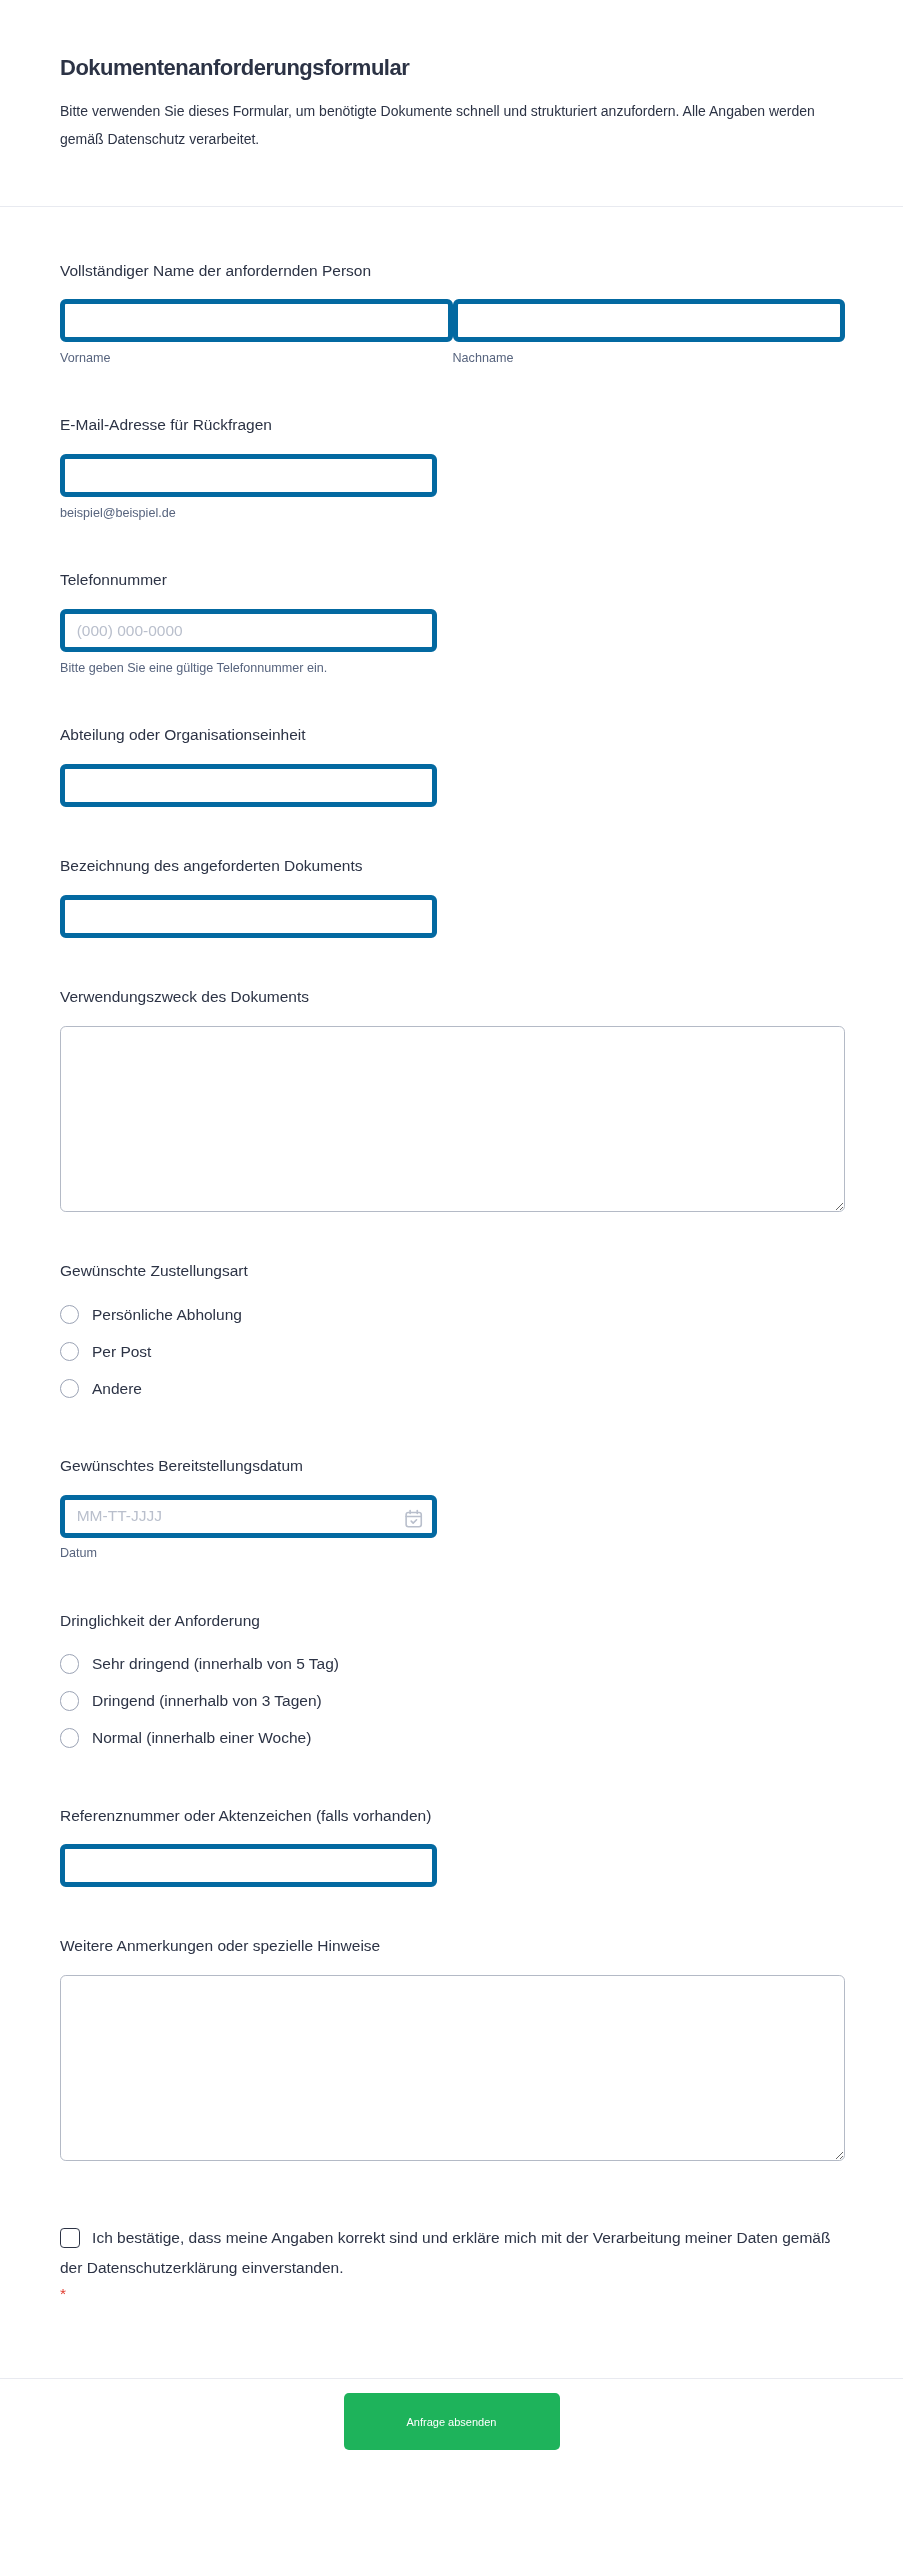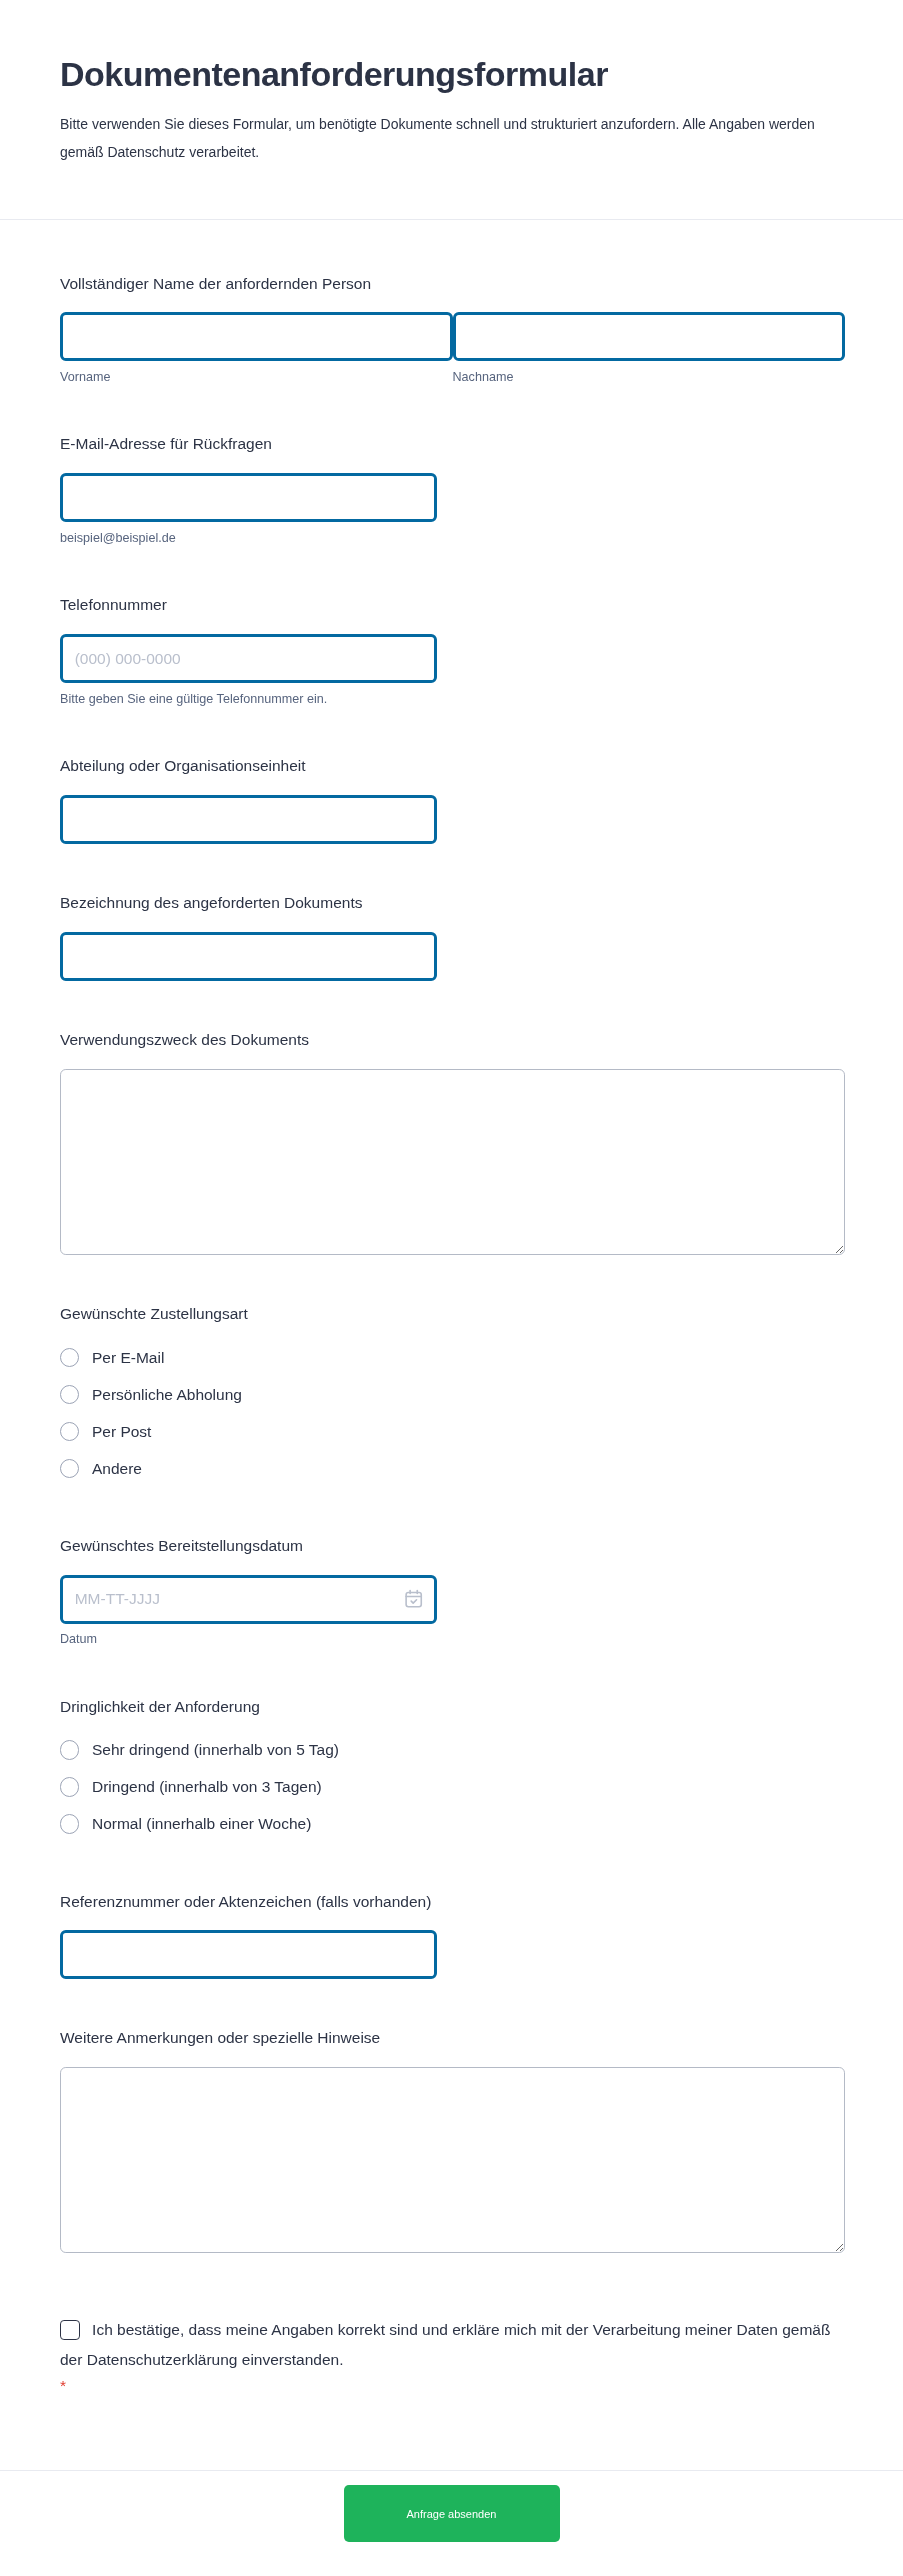--- a/index.html
+++ b/index.html
@@ -9,21 +9,21 @@
     min-height: 2576px;
     margin: 0 auto;
     font-family: "Liberation Sans", "DejaVu Sans", sans-serif;
     color: #2c3345;
   }
   .page { width: 903px; background: #fff; }
 
   
   .form-header { padding: 55px 58px 0 60px; }
   .form-title {
-    font-size: 34px;
+    font-size: 22px;
     font-weight: 700;
     letter-spacing: -0.5px;
     color: #2c3345;
     margin-bottom: 15.5px;
   }
   .form-subtitle {
     font-size: 14px;
     line-height: 28px;
     font-weight: 400;
     color: #2c3345;
@@ -43,22 +43,22 @@
     display: block;
     font-size: 15.5px;
     font-weight: 400;
     color: #2c3345;
     line-height: 19.4px;
     margin-bottom: 19.4px;
   }
   .text-input {
     display: block;
     width: 377px;
-    height: 49px;
-    border: 3px solid #0369a1;
+    height: 43px;
+    border: 5px solid #0369a1;
     border-radius: 5.8px;
     padding: 0 11.7px;
     font-family: "Liberation Sans", "DejaVu Sans", sans-serif;
     font-size: 15.5px;
     color: #2c3345;
     background: #fff;
     outline: none;
   }
   .text-input::placeholder { color: #b9bfcc; opacity: 1; }
   textarea.text-area {
@@ -222,24 +222,20 @@
     <div class="field">
       <span class="field-label">Verwendungszweck des Dokuments</span>
       <textarea class="text-area" style=""></textarea>
     </div>
 
     <div class="field">
       <span class="field-label">Gewünschte Zustellungsart</span>
       <div class="radio-group">
         <div class="radio-row">
           <span class="radio-circle"></span>
-          <span class="radio-label">Per E-Mail</span>
-        </div>
-        <div class="radio-row">
-          <span class="radio-circle"></span>
           <span class="radio-label">Persönliche Abholung</span>
         </div>
         <div class="radio-row">
           <span class="radio-circle"></span>
           <span class="radio-label">Per Post</span>
         </div>
         <div class="radio-row">
           <span class="radio-circle"></span>
           <span class="radio-label">Andere</span>
         </div>

